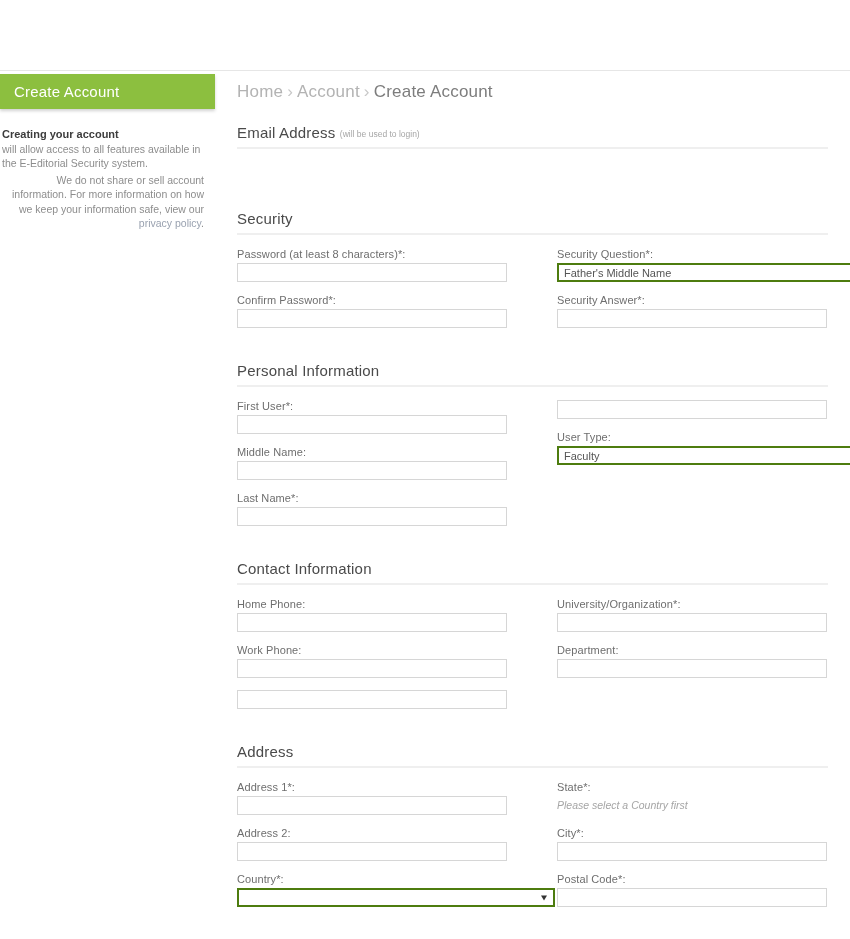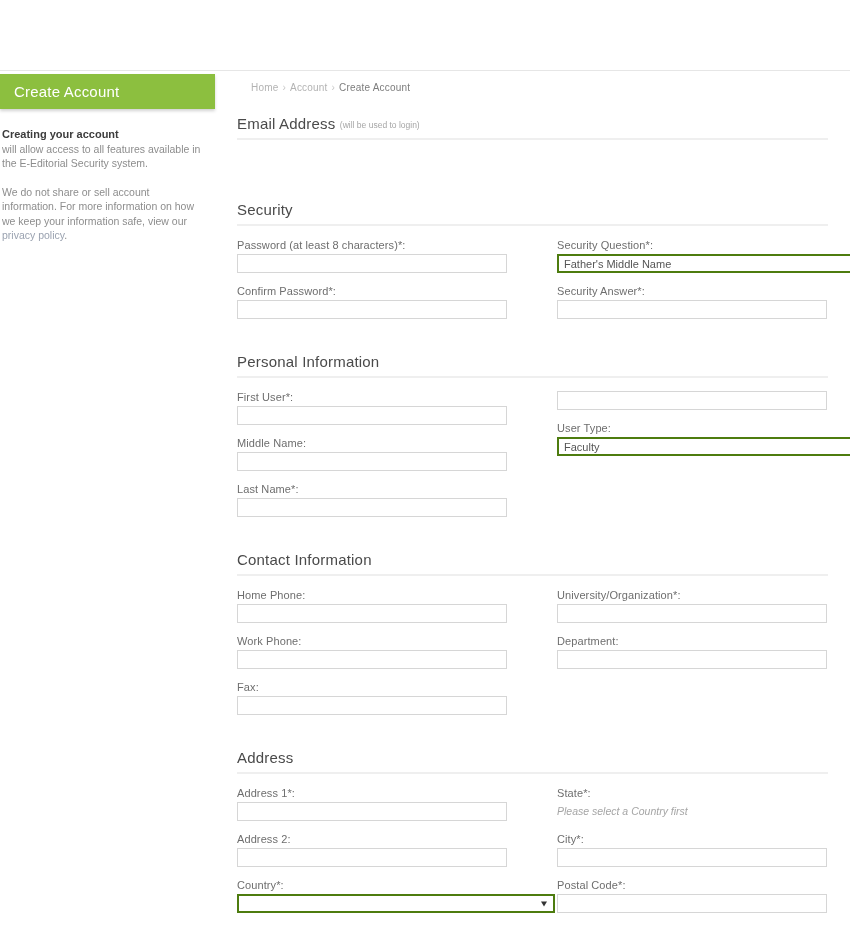--- a/index.html
+++ b/index.html
@@ -54,37 +54,36 @@
     line-height: 14.5px;
     color: #8d8d8d;
   }
   .sidebar-body .sb-head {
     font-weight: bold;
     color: #3c3c3c;
     font-size: 11px;
     display: block;
   }
   .sidebar-body p { margin: 0; }
-  .sidebar-body p.second { margin-top: 14px; }
+  .sidebar-body p.second { margin-top: 2px; text-align: right; }
   .sb-link { color: #9aa2b0; text-decoration: none; }
 
   
   .main {
     position: absolute;
     left: 237px; top: 74px;
     width: 592px;
   }
 
   
   .breadcrumb {
-    font-size: 10px;
+    font-size: 17px;
     color: #a9a9a9;
     padding-top: 8px;
     letter-spacing: .2px;
-    margin-left: 14px;
   }
   .breadcrumb a { color: #b3b3b3; text-decoration: none; }
   .breadcrumb .sep { color: #c8c8c8; margin: 0 4px; }
   .breadcrumb .current { color: #7d7d7d; }
 
   
   .section { margin-top: 22px; }
   .section-title {
     font-size: 15px;
     color: #4a4a4a;
@@ -279,21 +278,20 @@
         <div class="col left">
           <div class="field">
             <label class="field-label">Home Phone:</label>
             <input class="input-box" type="text" value="" style="">
           </div>
           <div class="field">
             <label class="field-label">Work Phone:</label>
             <input class="input-box" type="text" value="" style="">
           </div>
           <div class="field">
-            <label class="field-label">Fax:</label>
             <input class="input-box" type="text" value="" style="">
           </div>
         </div>
         <div class="col right">
           <div class="field">
             <label class="field-label">University/Organization*:</label>
             <input class="input-box" type="text" value="" style="">
           </div>
           <div class="field">
             <label class="field-label">Department:</label>

